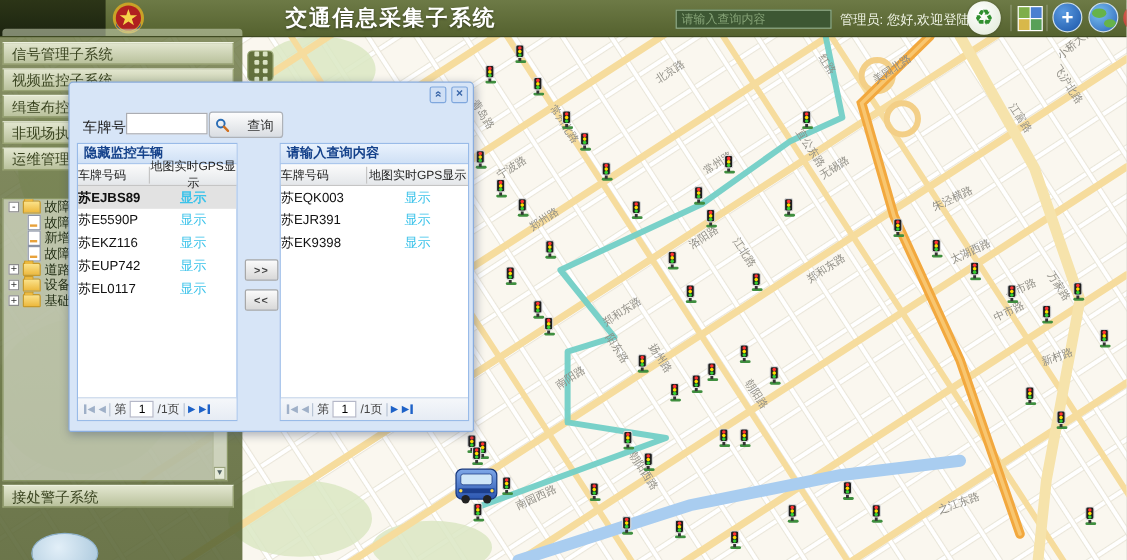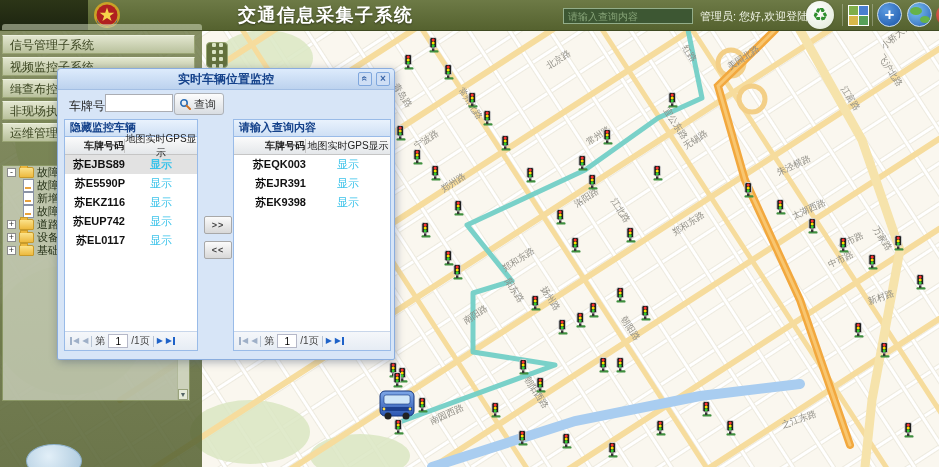--- a/index.html
+++ b/index.html
@@ -84,31 +84,31 @@
   .dlg-tool{position:absolute;top:3px;width:14px;height:14px;box-sizing:border-box;background:#cfdff5;
             border:1px solid #7fa7dd;border-radius:2px;font-size:10px;line-height:11px;text-align:center;
             color:#3a66a8;cursor:pointer;}
   #dlg-collapse{right:22px;}
   #dlg-collapse span{display:inline-block;transform:rotate(90deg);font-weight:bold;}
   #dlg-close{right:4px;font-weight:bold;}
   #plate-label{position:absolute;left:11px;top:29px;font-size:12px;color:#222;}
   #plate-input{position:absolute;left:47px;top:25px;width:62px;height:16px;border:1px solid #abadb3;
                font-size:11px;padding:0 2px;}
   #btn-query{position:absolute;left:116px;top:24px;height:20px;padding:0 7px 0 4px;display:flex;
-             align-items:center;gap:3px;background:linear-gradient(#fdfdfd,#d9dde2);border:1px solid #aeb2b8;
+             align-items:center;gap:15px;background:linear-gradient(#fdfdfd,#d9dde2);border:1px solid #aeb2b8;
              border-radius:3px;font-size:11px;color:#333;cursor:pointer;}
   .panel{position:absolute;top:50px;height:232px;background:#fff;border:1px solid #99bbe8;box-sizing:border-box;}
   #panel-left{left:6px;width:134px;}
   #panel-right{left:175px;width:158px;}
   .panel-h{height:16px;line-height:16px;padding-left:5px;font-size:11px;font-weight:bold;color:#15428b;
-           background:linear-gradient(#e9f2fd,#cfe0f5);border-bottom:1px solid #99bbe8;font-family:Liberation Mono, monospace;}
+           background:linear-gradient(#e9f2fd,#cfe0f5);border-bottom:1px solid #99bbe8;}
   .gridhead{display:flex;height:17px;align-items:center;background:linear-gradient(#fbfbfb,#e4e7ea);
             border-bottom:1px solid #c5c5c5;font-size:10px;color:#222;}
   .gridhead .c1{border-right:1px solid #c5c5c5;}
-  .c1{text-align:right;box-sizing:border-box;flex:none;font-weight:bold;}
+  .c1{text-align:left;box-sizing:border-box;flex:none;}
   .c2{flex:1;text-align:center;}
   #panel-left .c1{width:60px;}
   #panel-right .c1{width:72px;}
   .gridbody{height:181px;overflow:hidden;}
   .grow{display:flex;height:19px;align-items:center;font-size:11px;color:#111;cursor:pointer;}
   .grow.selected{background:#e2e2e2;font-weight:bold;}
   .grow .act{cursor:pointer;}
   .pager{position:absolute;left:0;right:0;bottom:0;height:18px;display:flex;align-items:center;gap:3px;
          padding:0 4px;border-top:1px solid #c8d6ea;background:linear-gradient(#f5f7fa,#e6ecf4);
          font-size:10px;color:#444;}
@@ -344,20 +344,21 @@
             <span class="toggle">+</span>
             <span class="folder"></span>
             <span>基础设置</span>
           </div>
         </div>
       <div id="tree-scroll">
         <div class="arr">▼</div>
       </div>
     </div>
     <div id="sysBottom">
+        <div class="sysbar">接处警子系统</div>
       </div>
     <div id="side-logo"></div>
   </div>
 
   <div id="topbar">
     <div id="logo-patch"></div>
     <svg id="emblem" viewBox="0 0 28 28">
       <circle cx="14" cy="14" r="13" fill="#c9a227"></circle>
       <circle cx="14" cy="14" r="10.5" fill="#b02020"></circle>
       <path d="M3.5 18 A11 11 0 0 0 24.5 18 L24 21 A13 13 0 0 1 4 21 Z" fill="#2a4a9a"></path>
@@ -378,23 +379,20 @@
     <div class="tb-sep" style="left:872px"></div>
     <div id="icon-plus">+</div>
     <div id="icon-globe">
         <i></i>
         <i></i>
       </div>
     <div id="icon-alert"></div>
   </div>
 
   <div id="dialog">
-    <div id="dlg-title">
-      <span>实时车辆位置监控</span>
-    </div>
     <div id="dlg-collapse" class="dlg-tool"><span>«</span></div>
     <div id="dlg-close" class="dlg-tool">×</div>
 
     <div id="plate-label">车牌号码:</div>
     <input id="plate-input" type="text" value="" style="">
     <div id="btn-query">
       <svg width="12" height="12" viewBox="0 0 12 12">
         <circle cx="5" cy="5" r="3.2" fill="none" stroke="#2a6db5" stroke-width="1.6"></circle>
         <line x1="7.6" y1="7.6" x2="11" y2="11" stroke="#d07020" stroke-width="2" stroke-linecap="round"></line>
       </svg>

